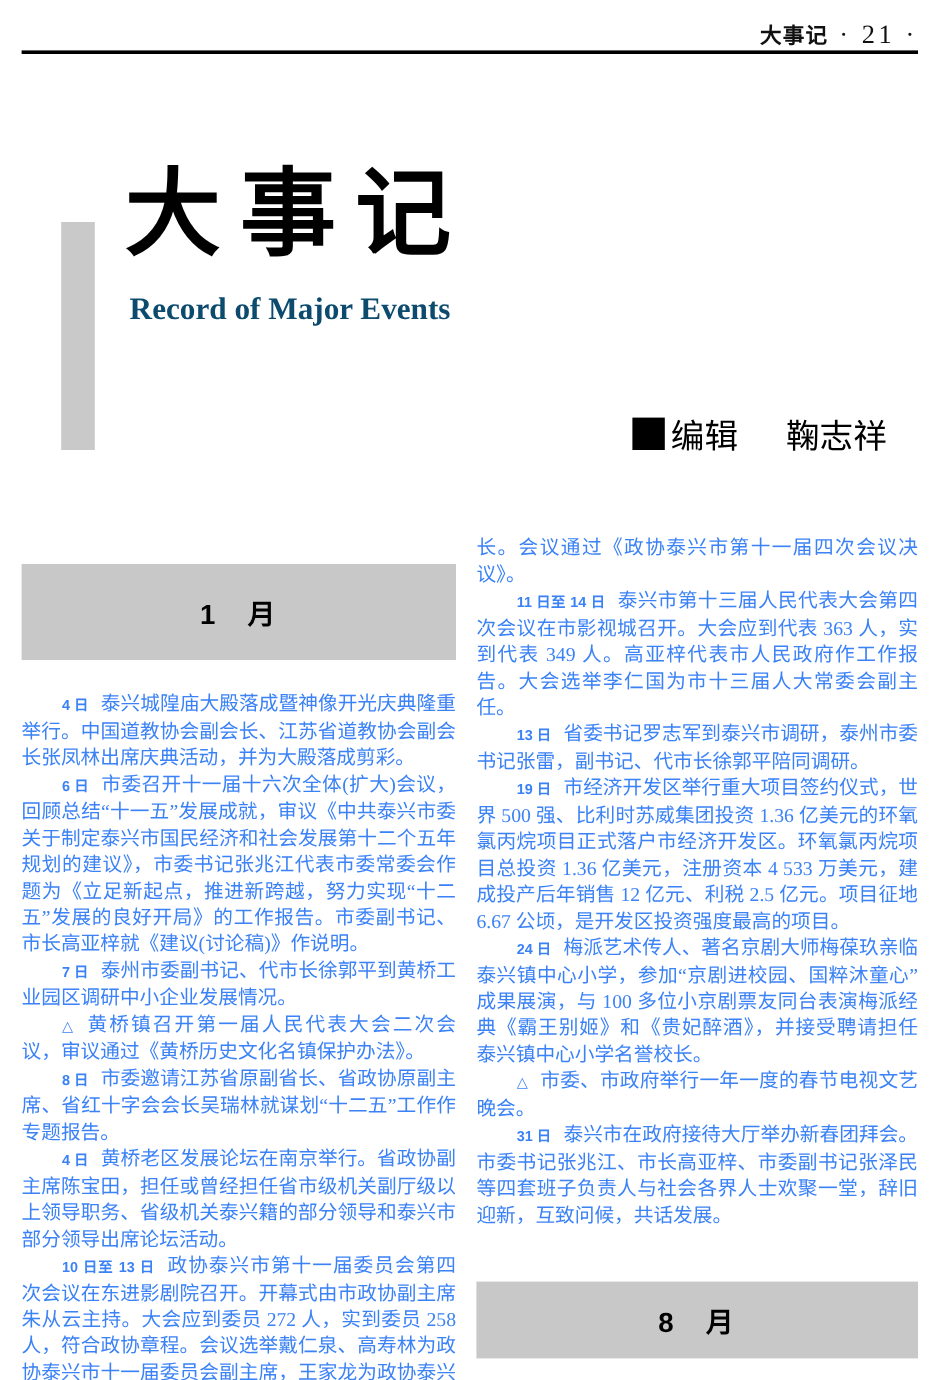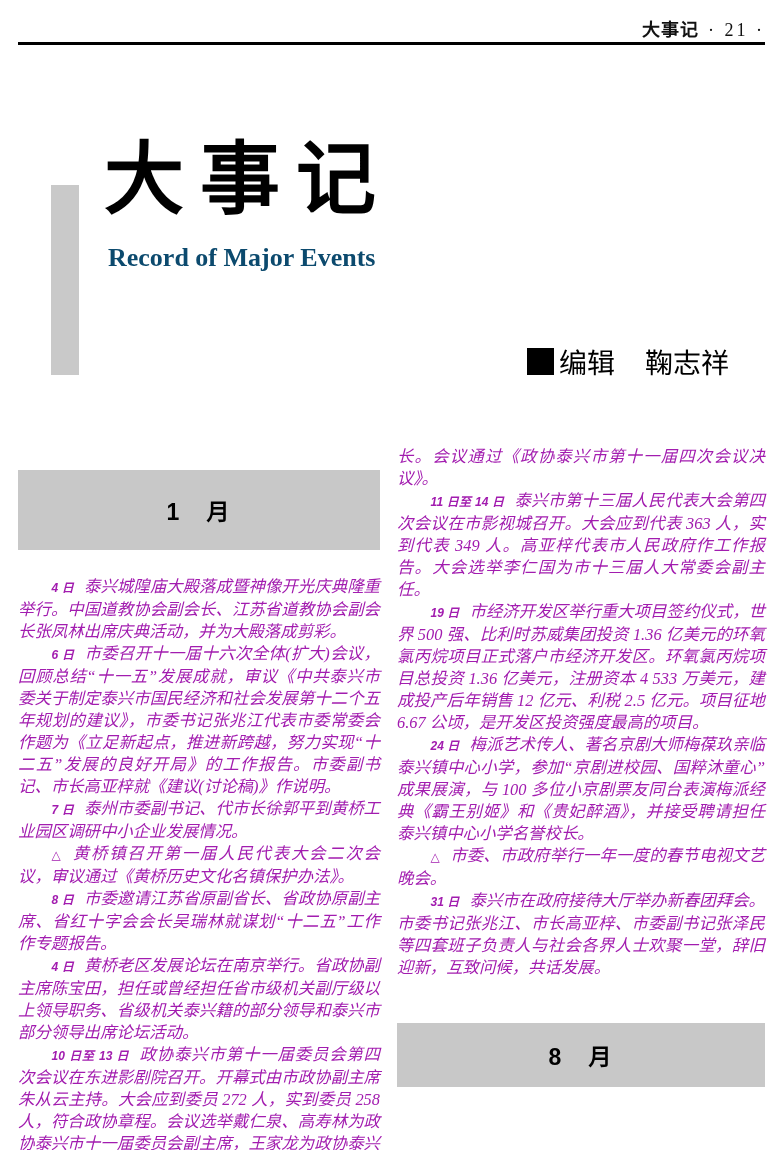--- a/index.html
+++ b/index.html
@@ -15,21 +15,21 @@
   .running-head {
     position: absolute; top: 15px; right: 15px;
     display: flex; align-items: baseline; gap: 9px;
   }
   .hdr-section {
     font-family: "Liberation Sans", "DejaVu Sans", sans-serif;
     font-weight: 700; font-size: 18px; letter-spacing: 1px;
   }
   .hdr-page {
     font-family: "Liberation Serif", "DejaVu Serif", serif;
-    font-size: 18px; letter-spacing: 3px;
+    font-size: 22px; letter-spacing: 3px;
   }
   .header-rule {
     position: absolute; left: 18px; right: 15px; top: 42px;
     height: 3px; background: #000;
   }
   
   .accent-bar {
     position: absolute; left: 51px; top: 185px;
     width: 28px; height: 190px; background: #c9c9c9;
   }
@@ -46,40 +46,39 @@
   }
   .editor-line {
     position: absolute; left: 527px; top: 341px;
     display: flex; align-items: center;
     font-size: 28px; color: #000; white-space: nowrap; justify-content: flex-end;
   }
   .editor-square {
     width: 27px; height: 27px; background: #000;
     display: inline-block; margin-right: 5px; flex: 0 0 auto;
   }
-  .editor-name { margin-left: 30px; }
+  .editor-name { margin-left: 40px; }
   
   .col { position: absolute; }
   .col-left  { left: 18px;  top: 470px; width: 362px; }
   .col-right { left: 397px; top: 446px; width: 368px; }
   .month-box {
     background: #c8c8c8; height: 80px;
     display: flex; align-items: center; justify-content: center;
     font-family: "Liberation Sans", "DejaVu Sans", sans-serif;
     font-weight: 700; font-size: 23px; letter-spacing: 2px; color: #000;
   }
   .col-left .month-box { margin-bottom: 26px; }
   .month-box-feb { margin-top: 44px; margin-bottom: 33px; height: 64px; }
   p.body-para {
     margin: 0;
     font-size: 16.4px; line-height: 22px;
     text-align: justify; text-justify: inter-character;
     text-indent: 2.05em;
-    color: #a21caf;
-    font-style: italic;
+    color: #3b82f6;
   }
   p.body-para.no-indent { text-indent: 0; }
   .event-date {
     font-family: "Liberation Sans", "DejaVu Sans", sans-serif;
     font-weight: 700; font-size: 12px;
     margin-right: 0.85em; white-space: nowrap;
   }
 </style>
 </head>
 <body>
@@ -111,20 +110,21 @@
       <p class="body-para"><span class="event-date">8 日</span>市委邀请江苏省原副省长、省政协原副主席、省红十字会会长吴瑞林就谋划“十二五”工作作专题报告。</p>
       <p class="body-para"><span class="event-date">4 日</span>黄桥老区发展论坛在南京举行。省政协副主席陈宝田，担任或曾经担任省市级机关副厅级以上领导职务、省级机关泰兴籍的部分领导和泰兴市部分领导出席论坛活动。</p>
       <p class="body-para"><span class="event-date">10 日至 13 日</span>政协泰兴市第十一届委员会第四次会议在东进影剧院召开。开幕式由市政协副主席朱从云主持。大会应到委员 272 人，实到委员 258 人，符合政协章程。会议选举戴仁泉、高寿林为政协泰兴市十一届委员会副主席，王家龙为政协泰兴市十一届委员会秘书</p>
     </div>
 </div>
 
 <div class="col col-right">
   <div>
       <p class="body-para no-indent">长。会议通过《政协泰兴市第十一届四次会议决议》。</p>
       <p class="body-para"><span class="event-date">11 日至 14 日</span>泰兴市第十三届人民代表大会第四次会议在市影视城召开。大会应到代表 363 人，实到代表 349 人。高亚梓代表市人民政府作工作报告。大会选举李仁国为市十三届人大常委会副主任。</p>
+      <p class="body-para"><span class="event-date">13 日</span>省委书记罗志军到泰兴市调研，泰州市委书记张雷，副书记、代市长徐郭平陪同调研。</p>
       <p class="body-para"><span class="event-date">19 日</span>市经济开发区举行重大项目签约仪式，世界 500 强、比利时苏威集团投资 1.36 亿美元的环氧氯丙烷项目正式落户市经济开发区。环氧氯丙烷项目总投资 1.36 亿美元，注册资本 4 533 万美元，建成投产后年销售 12 亿元、利税 2.5 亿元。项目征地 6.67 公顷，是开发区投资强度最高的项目。</p>
       <p class="body-para"><span class="event-date">24 日</span>梅派艺术传人、著名京剧大师梅葆玖亲临泰兴镇中心小学，参加“京剧进校园、国粹沐童心”成果展演，与 100 多位小京剧票友同台表演梅派经典《霸王别姬》和《贵妃醉酒》，并接受聘请担任泰兴镇中心小学名誉校长。</p>
       <p class="body-para"><span class="event-date">△</span>市委、市政府举行一年一度的春节电视文艺晚会。</p>
       <p class="body-para"><span class="event-date">31 日</span>泰兴市在政府接待大厅举办新春团拜会。市委书记张兆江、市长高亚梓、市委副书记张泽民等四套班子负责人与社会各界人士欢聚一堂，辞旧迎新，互致问候，共话发展。</p>
     </div>
   <div class="month-box month-box-feb">
     <span>8　月</span>
   </div>
 
 </div>

